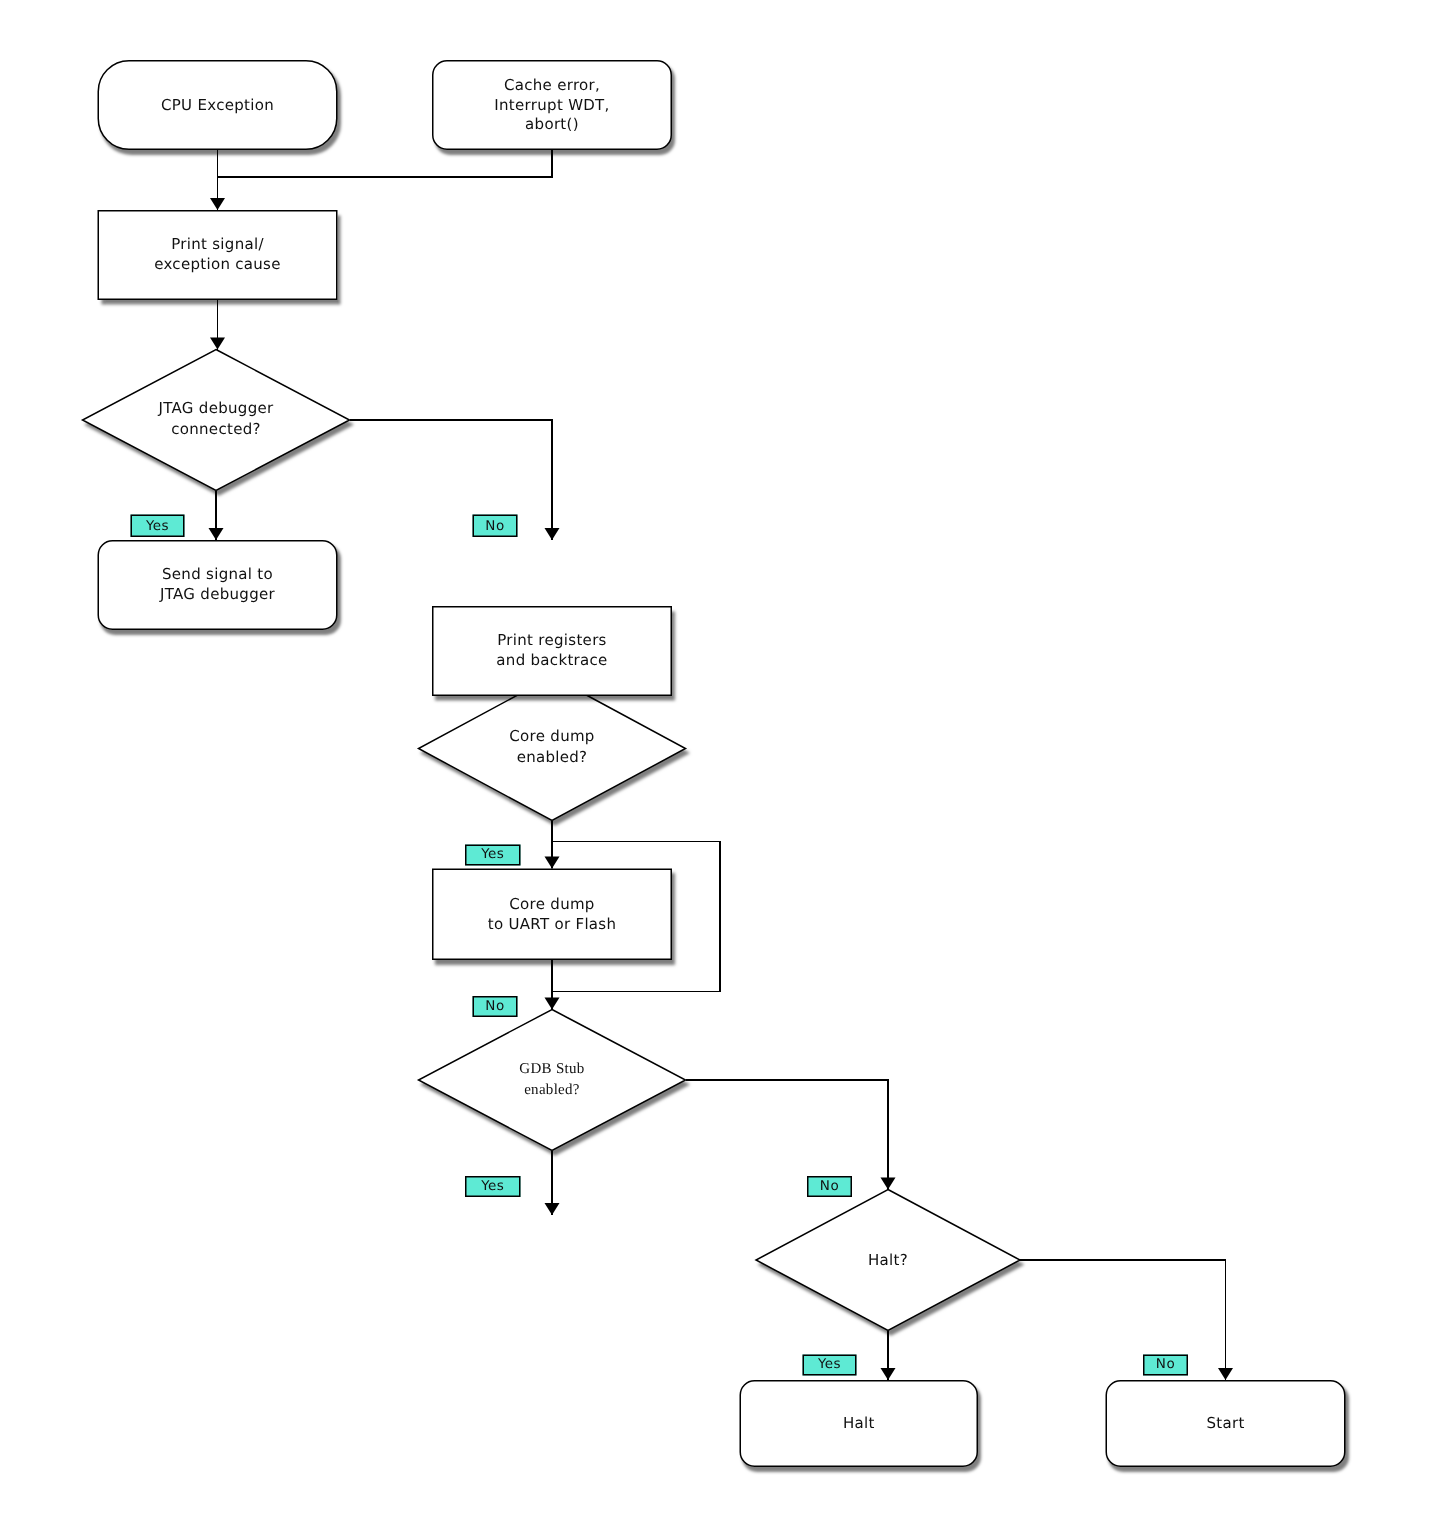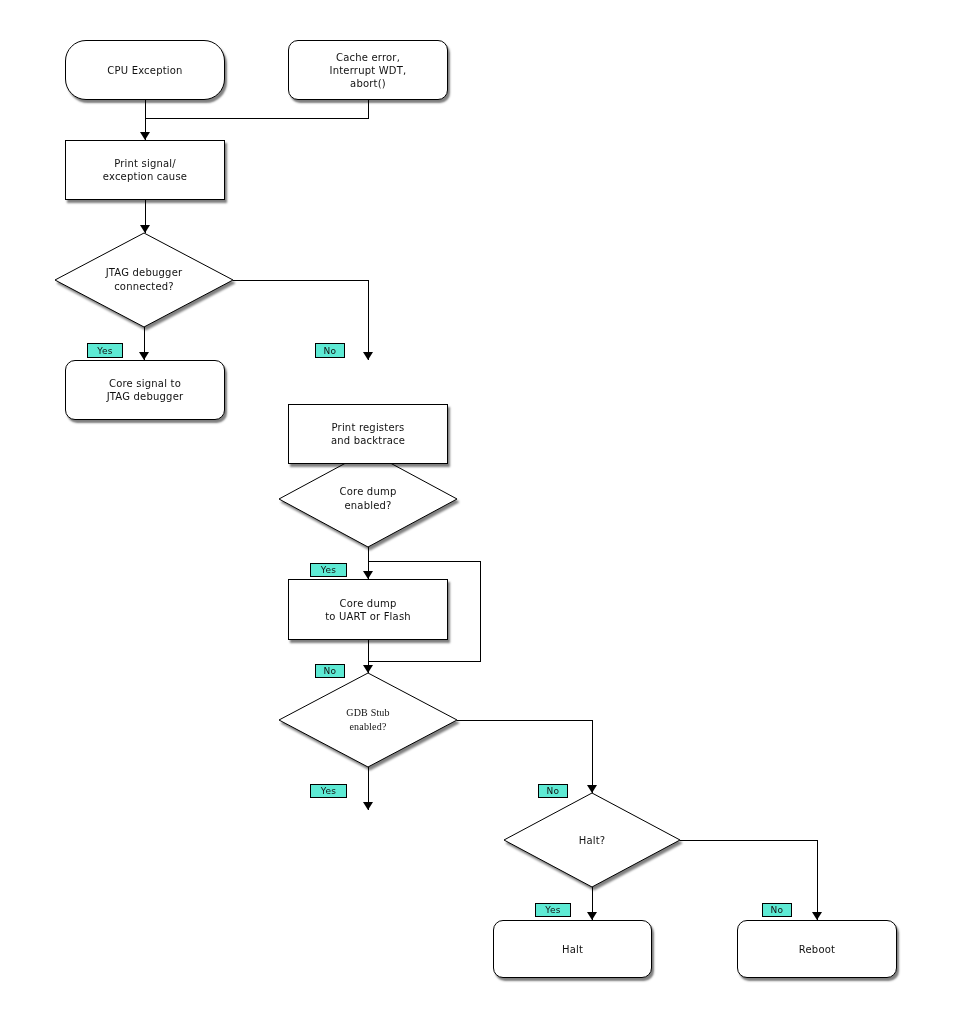--- a/index.html
+++ b/index.html
@@ -115,41 +115,41 @@
     <span>Interrupt WDT,</span>
     <span>abort()</span>
   </div>
 
   <div class="node" style="left:65px; top:140px; width:160px; height:60px;">
     <span>Print signal/</span>
     <span>exception cause</span>
   </div>
 
   <div class="node rounded" style="left:65px; top:360px; width:160px; height:60px;">
-    <span>Core signal to</span>
+    <span>Send signal to</span>
     <span>JTAG debugger</span>
   </div>
 
   <div class="node" style="left:288px; top:360px; width:160px; height:60px;margin-top:44px;">
     <span>Print registers</span>
     <span>and backtrace</span>
   </div>
 
   <div class="node" style="left:288px; top:579px; width:160px; height:61px;">
     <span>Core dump</span>
     <span>to UART or Flash</span>
   </div>
 
 
   <div class="node rounded" style="left:493px; top:920px; width:159px; height:58px;">
     <span>Halt</span>
   </div>
 
   <div class="node rounded" style="left:737px; top:920px; width:160px; height:58px;">
-    <span>Reboot</span>
+    <span>Start</span>
   </div>
 
   <div class="dtext" style="left:144px; top:280px;">
     <span>JTAG debugger</span>
     <span>connected?</span>
   </div>
 
   <div class="dtext" style="left:368px; top:499px;">
     <span>Core dump</span>
     <span>enabled?</span>

